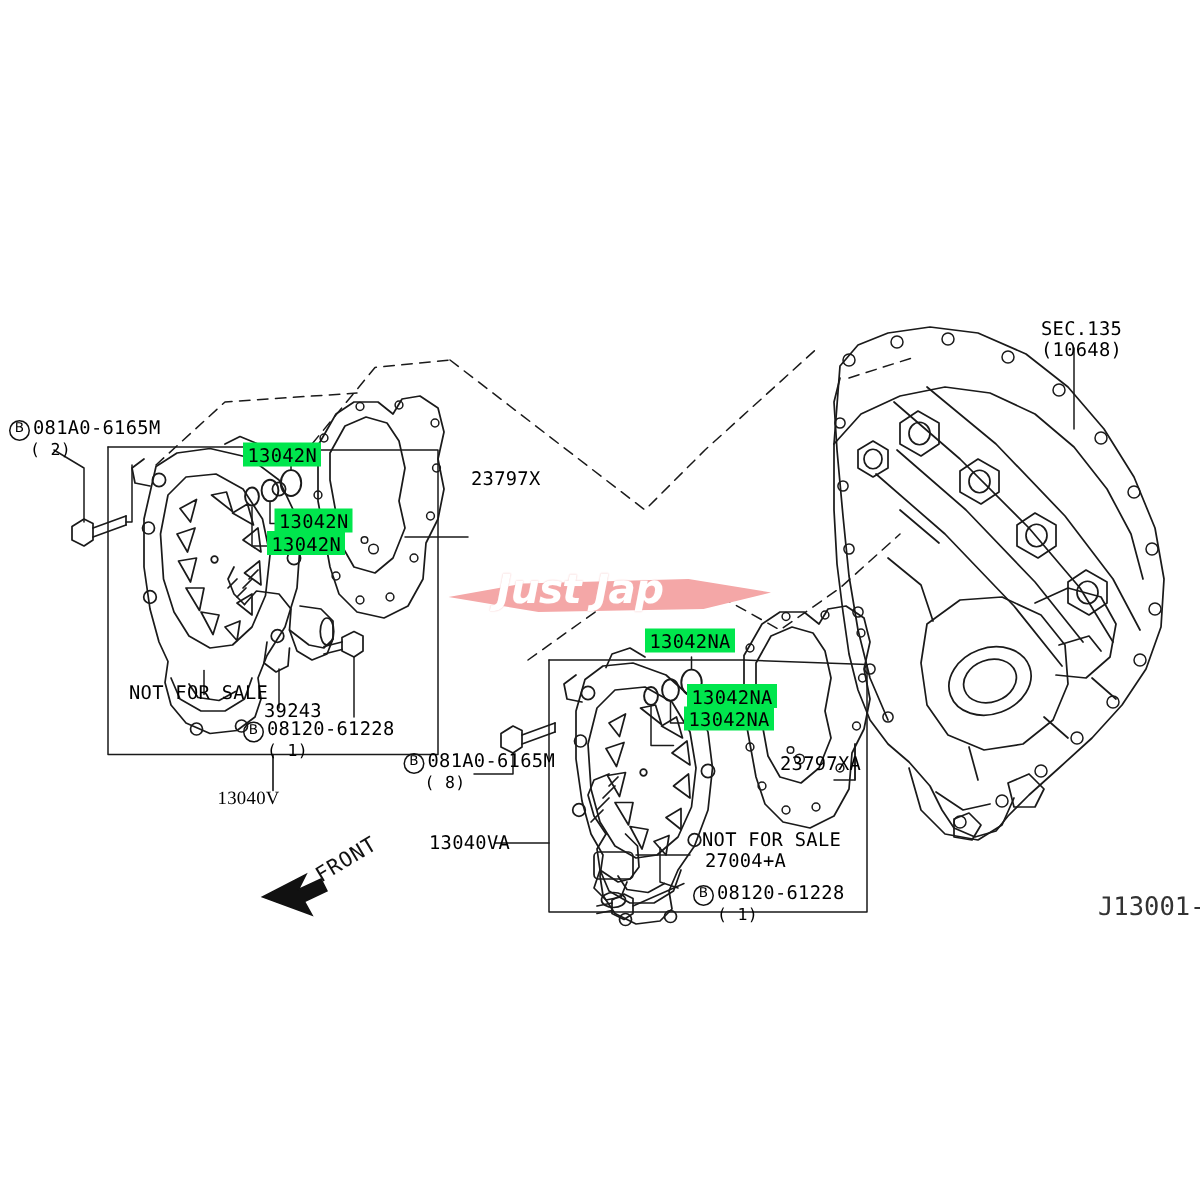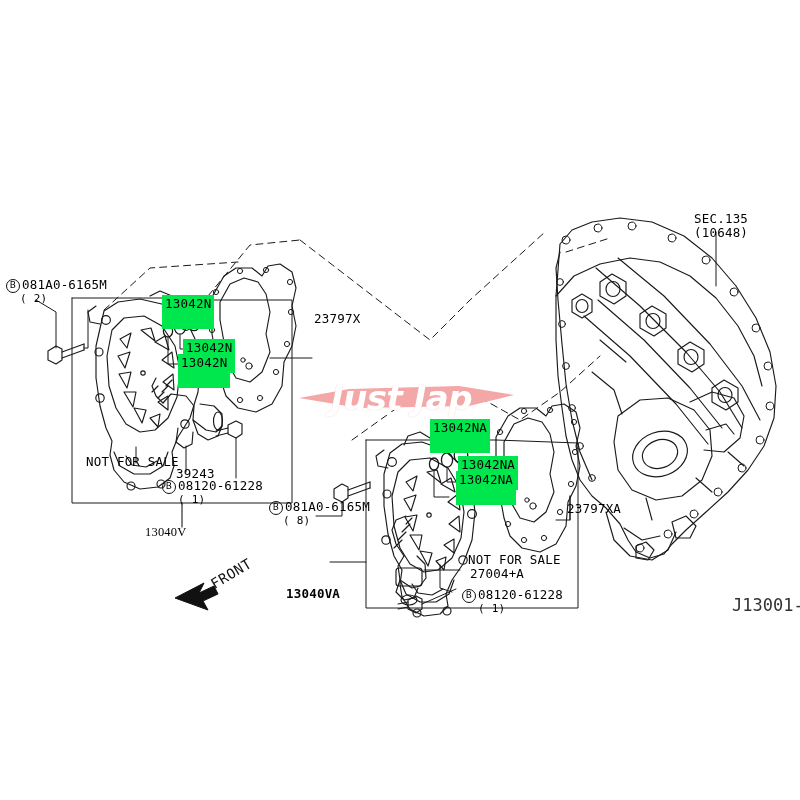--- a/index.html
+++ b/index.html
@@ -3,35 +3,35 @@
 <meta charset="utf-8">
 <style>
   html,body{margin:0;padding:0;background:#ffffff;}
   body{width:800px;height:800px;overflow:hidden;
        font-family:"DejaVu Sans Mono","Liberation Mono",monospace;color:#111;}
   #stage{position:relative;width:800px;height:800px;background:#fff;}
   svg.layer{position:absolute;left:0;top:0;width:800px;height:800px;}
 
   .lbl{position:absolute;white-space:nowrap;font-size:12.5px;letter-spacing:.2px;
        color:#000000;font-family:"DejaVu Sans Mono","Liberation Mono",monospace;}
-  .hl{background:#00e64d;padding:1px 3px 18px 3px;}
+  .hl{background:#00e64d;padding:1px 3px 0 3px;}
   .sub{font-size:11px;}
   .circB{display:inline-block;width:12px;height:12px;line-height:11px;
          border:1.2px solid #111;border-radius:50%;text-align:center;
          font-size:9px;vertical-align:1px;margin-right:2px;
          font-family:"DejaVu Sans","Liberation Sans",sans-serif;}
   .two{line-height:1.12;}
 
   
   #wm{position:absolute;left:299px;top:372px;width:215px;height:48px;}
   #wm .ribbon{position:absolute;left:0;top:14px;width:215px;height:22px;}
   #wm .txt{position:absolute;left:32px;top:6px;font-style:italic;font-weight:bold;
-           font-size:34px;color:#fff;letter-spacing:-0.5px;
+           font-size:27px;color:#fff;letter-spacing:-0.5px;
            font-family:"DejaVu Sans","Liberation Sans",sans-serif;
-           text-shadow:0 0 1px #f3b5b5;text-decoration:underline;}
+           text-shadow:0 0 1px #f3b5b5;}
   #front{position:absolute;left:186px;top:563px;width:90px;height:48px;}
   #front .ft{position:absolute;left:26px;top:14px;font-size:14px;
              transform:rotate(-31deg);transform-origin:0 50%;letter-spacing:.5px;}
   #code{position:absolute;left:732px;top:595px;font-size:17px;color:#333;}
 </style>
 </head>
 <body>
 
 <div id="stage">
 
@@ -396,32 +396,32 @@
   <div class="lbl" style="left:430px;top:420px;">
     <span class="hl">13042NA</span>
   </div>
   <div class="lbl" style="left:458px;top:457px;">
     <span class="hl">13042NA</span>
   </div>
   <div class="lbl" style="left:456px;top:472px;">
     <span class="hl">13042NA</span>
   </div>
 
-  <div class="lbl" style="left:567px;top:501px;">23797XA</div>
+  <div class="lbl" style="left:520px;top:501px;">23797XA</div>
 
   <div class="lbl" style="left:468px;top:552px;">NOT FOR SALE</div>
 
   <div class="lbl" style="left:470px;top:566px;">27004+A</div>
 
   <div class="lbl two" style="left:462px;top:588px;">
     <span class="circB">B</span><span>08120-61228</span>
     <div class="sub" style="margin-left:16px;">( 1)</div>
   </div>
 
-  <div class="lbl" style="left:286px;top:586px;font-weight:bold;">13040VA</div>
+  <div class="lbl" style="left:286px;top:554px;">13040VA</div>
 
   <div class="lbl two" style="left:694px;top:212px;text-align:center;">
     <div>SEC.135</div>
     <div>(10648)</div>
   </div>
 
   <div id="front">
     <div class="ft">FRONT</div>
   </div>
 

